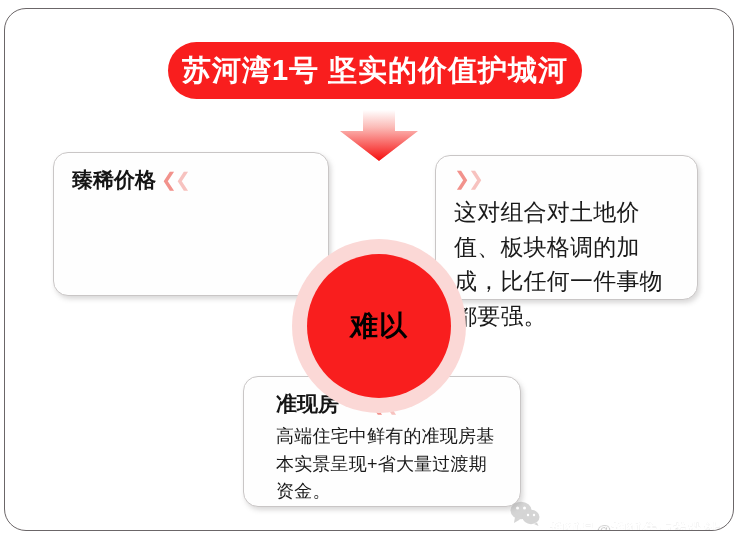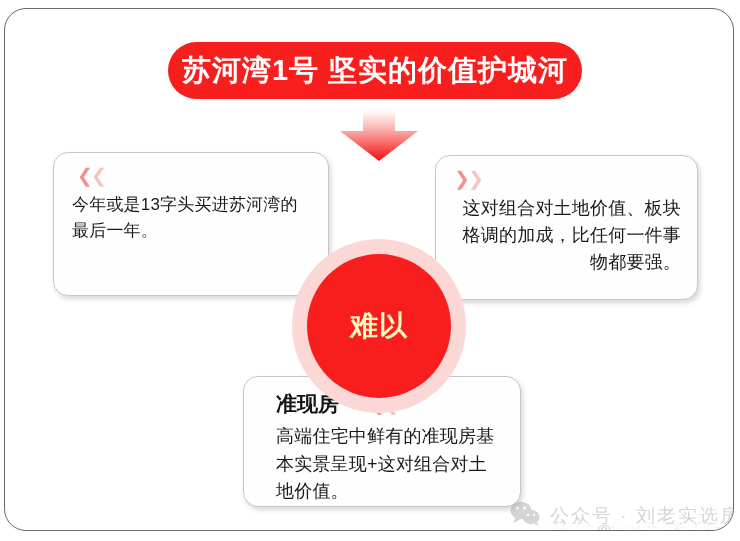--- a/index.html
+++ b/index.html
@@ -100,21 +100,21 @@
   .chev-right { color: #f2928c; margin-left: 5px; }
   .chev span:nth-child(1) { opacity: 1; }
   .chev span:nth-child(2) { opacity: 0.55; }
 
   #card-price    { left: 48px;  top: 143px; width: 276px; height: 144px; }
   #card-commerce { left: 430px; top: 146px; width: 263px; height: 145px; }
   #card-ready    { left: 238px; top: 367px; width: 278px; height: 131px; }
   #card-ready .card-title { padding-left: 14px; gap: 25px; }
   #card-ready .card-body  { padding-left: 14px; }
   #card-commerce .card-title { font-size: 20px; }
-  #card-commerce .card-body  { font-size: 18px; line-height: 1.5; text-align: right; }
+  #card-commerce .card-body  { font-size: 23px; line-height: 1.5; }
   #card-ready .card-body     { font-size: 18px; line-height: 1.52; }
 
   
   #center-halo {
     position: absolute;
     left: 287px;
     top: 230px;
     width: 174px;
     height: 174px;
     border-radius: 50%;
@@ -127,21 +127,21 @@
     width: 144px;
     height: 144px;
     border-radius: 50%;
     background: #f91e1e;
     display: flex;
     align-items: center;
     justify-content: center;
     text-align: center;
   }
   #center-circle .center-text {
-    color: #fef9c3;
+    color: #000000;
     font-size: 28px;
     font-weight: 700;
     line-height: 1.24;
     letter-spacing: 1px;
   }
 
   
   #wm-wechat {
     position: absolute;
     left: 505px;
@@ -187,38 +187,38 @@
           <stop offset="35%" stop-color="#fbb8b4"></stop>
           <stop offset="100%" stop-color="#f60d0d"></stop>
         </linearGradient>
       </defs>
       <polygon points="25,0 57,0 57,21 80,21 41,51 2,21 25,21" fill="url(#arrGrad)"></polygon>
     </svg>
   </div>
 
   <div class="card" id="card-price">
     <div class="card-title">
+      <span>臻稀价格</span>
       <span class="chev chev-right"><span>❮</span><span>❮</span></span>
     </div>
-    <div class="card-body">今年或是13字头买进苏河湾的最后一年。</div>
   </div>
 
   <div class="card" id="card-commerce">
     <div class="card-title">
       <span class="chev chev-left"><span>❯</span><span>❯</span></span>
     </div>
     <div class="card-body">这对组合对土地价值、板块格调的加成，比任何一件事物都要强。</div>
   </div>
 
   <div class="card" id="card-ready">
     <div class="card-title">
       <span>准现房</span>
       <span class="chev chev-right"><span>❮</span><span>❮</span></span>
     </div>
-    <div class="card-body">高端住宅中鲜有的准现房基本实景呈现+这对组合对土地价值。</div>
+    <div class="card-body">高端住宅中鲜有的准现房基本实景呈现+省大量过渡期资金。</div>
   </div>
 
   <div id="center-halo"></div>
   <div id="center-circle">
     <div class="center-text">
       <div>难以</div>
     </div>
   </div>
 
   <div id="wm-wechat">
@@ -227,18 +227,17 @@
         <ellipse cx="11" cy="9.5" rx="10.5" ry="8.8" fill="#9b9b9b"></ellipse>
         <polygon points="5,16 4,22 10,18.5" fill="#9b9b9b"></polygon>
         <ellipse cx="21" cy="16" rx="8.5" ry="7.2" fill="#9b9b9b"></ellipse>
         <polygon points="27,21.5 28.5,25 24,23" fill="#9b9b9b"></polygon>
         <circle cx="7.5" cy="7" r="1.5" fill="#ffffff"></circle>
         <circle cx="14.5" cy="7" r="1.5" fill="#ffffff"></circle>
         <circle cx="18" cy="14" r="1.2" fill="#ffffff"></circle>
         <circle cx="24" cy="14" r="1.2" fill="#ffffff"></circle>
       </svg>
     </span>
-    <span class="wm-text">公众号 · 刘老实选房</span>
   </div>
 
   <div id="wm-sohu">搜狐号@搜狐焦点杭州站</div>
 
 </div>
 
 </body></html>

